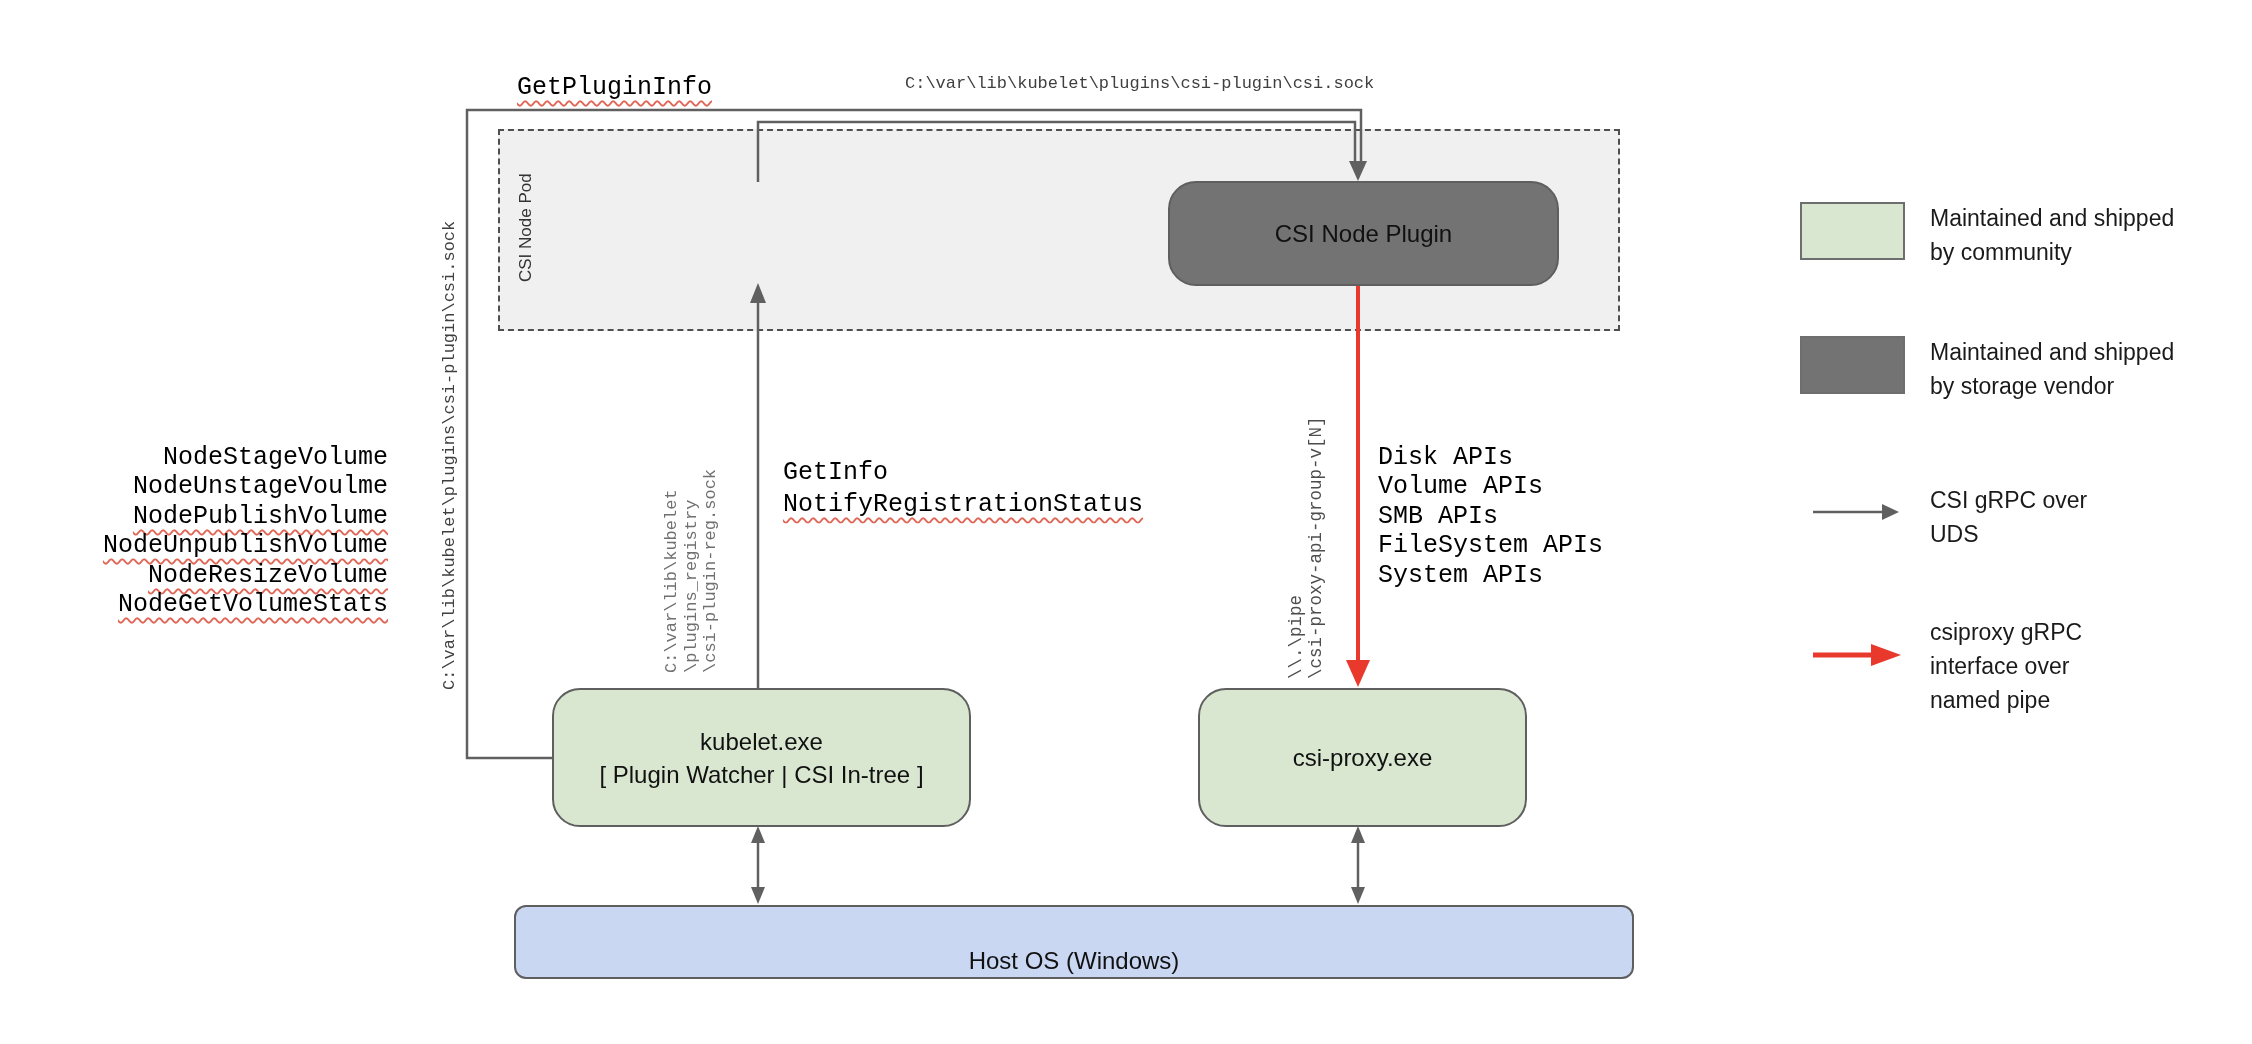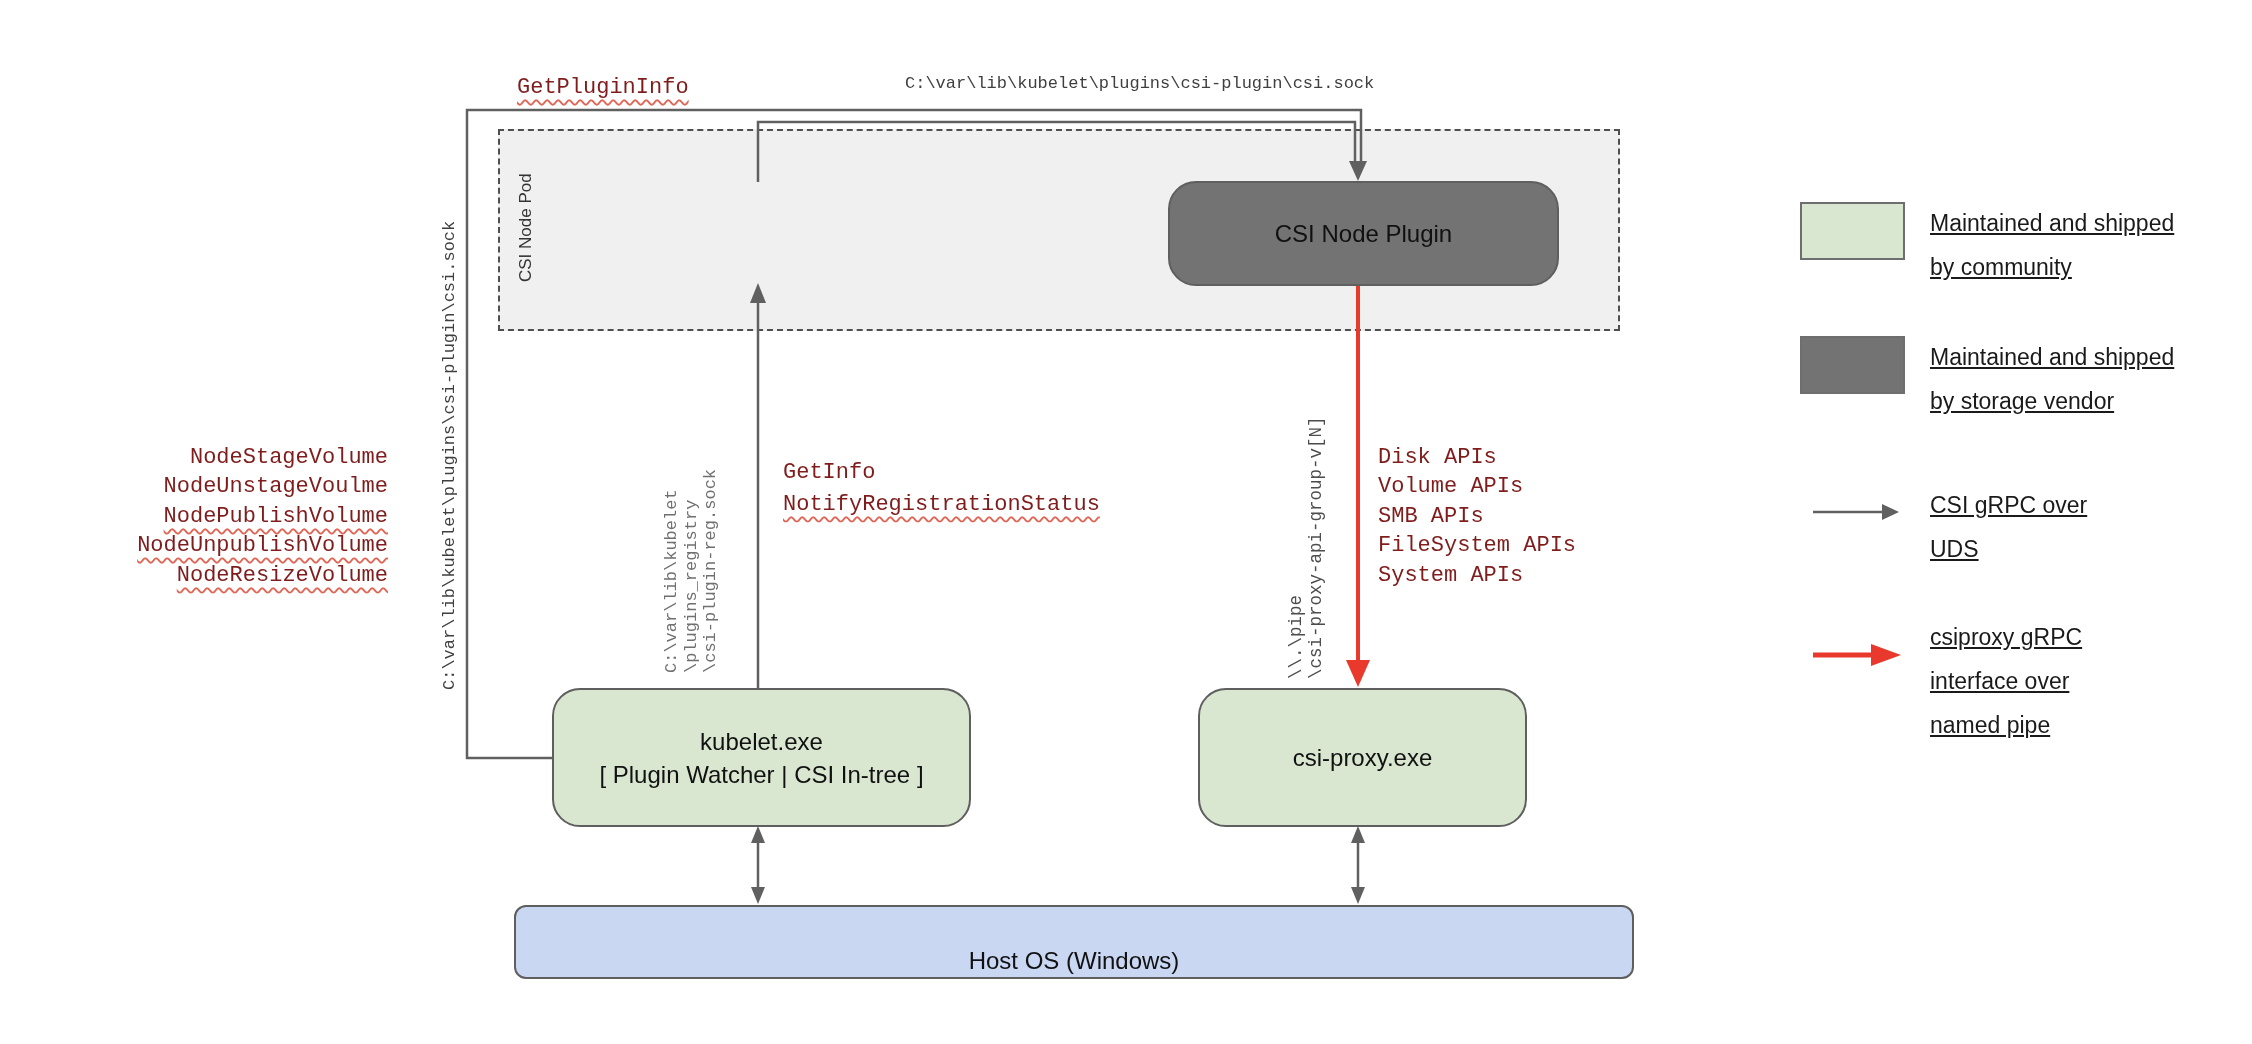--- a/index.html
+++ b/index.html
@@ -10,26 +10,26 @@
   
   .node-box{position:absolute;z-index:3;display:flex;align-items:center;justify-content:center;
             flex-direction:column;border:2.5px solid #5f5f5f;border-radius:28px;
             font-size:24px;color:#111;text-align:center;line-height:33px;}
   .fill-green{background:#d9e7d0;}
   .fill-yellow{background:#737373;}
   .fill-blue{background:#c9d7f2;border-radius:12px;justify-content:flex-end;}
   .pod{position:absolute;z-index:1;background:#f0f0f0;border:2.5px dashed #4f4f4f;}
   
   .mono{font-family:"Liberation Mono","DejaVu Sans Mono",monospace;}
-  .rpc{font-size:22px;color:#7f1d1d;line-height:29.4px;white-space:pre;}
+  .rpc{font-size:25px;color:#000000;line-height:29.4px;white-space:pre;}
   .sq{text-decoration-line:underline;text-decoration-style:wavy;text-decoration-color:#e06656;
       text-decoration-thickness:2px;text-underline-offset:6px;}
   .pathtxt{font-size:17px;color:#3f3f3f;white-space:pre;line-height:19.5px;}
   .rot{transform:rotate(-90deg);transform-origin:0 0;}
-  .legend-text{font-size:23px;color:#1a1a1a;line-height:44px;white-space:pre;text-decoration:underline;}
+  .legend-text{font-size:23px;color:#1a1a1a;line-height:34px;white-space:pre;}
   .swatch{position:absolute;width:101px;height:54px;border:2.5px solid #6e6e6e;z-index:3;}
 </style>
 </head>
 <body>
 
 <div id="canvas">
 
   <div class="pod" style="left:498px;top:129px;width:1118px;height:198px;"></div>
   <div class="abs mono rot" style="left:516px;top:282px;z-index:3;font-family:'Liberation Sans',sans-serif;font-size:17px;color:#333;">CSI Node Pod</div>
 
@@ -83,20 +83,21 @@
   <div class="abs mono pathtxt" style="left:905px;top:74px;z-index:4;">C:\var\lib\kubelet\plugins\csi-plugin\csi.sock</div>
 
   <div class="abs mono pathtxt rot" style="left:440px;top:690px;z-index:4;">C:\var\lib\kubelet\plugins\csi-plugin\csi.sock</div>
 
   <div class="abs" style="left:60px;top:443px;width:328px;text-align:right;z-index:4;">
     <div class="mono rpc">NodeStageVolume</div>
     <div class="mono rpc">NodeUnstageVoulme</div>
     <div class="mono rpc sq">NodePublishVolume</div>
     <div class="mono rpc sq">NodeUnpublishVolume</div>
     <div class="mono rpc sq">NodeResizeVolume</div>
+    <div class="mono rpc sq">NodeGetVolumeStats</div>
   </div>
 
   <div class="abs mono pathtxt rot" style="left:662px;top:673px;color:#707070;z-index:4;">C:\var\lib\kubelet
 \plugins_registry
 \csi-plugin-reg.sock</div>
 
   <div class="abs" style="left:783px;top:457px;z-index:4;">
     <div class="mono rpc" style="line-height:31.5px;">GetInfo</div>
     <div class="mono rpc sq" style="line-height:31.5px;">NotifyRegistrationStatus</div>
   </div>

